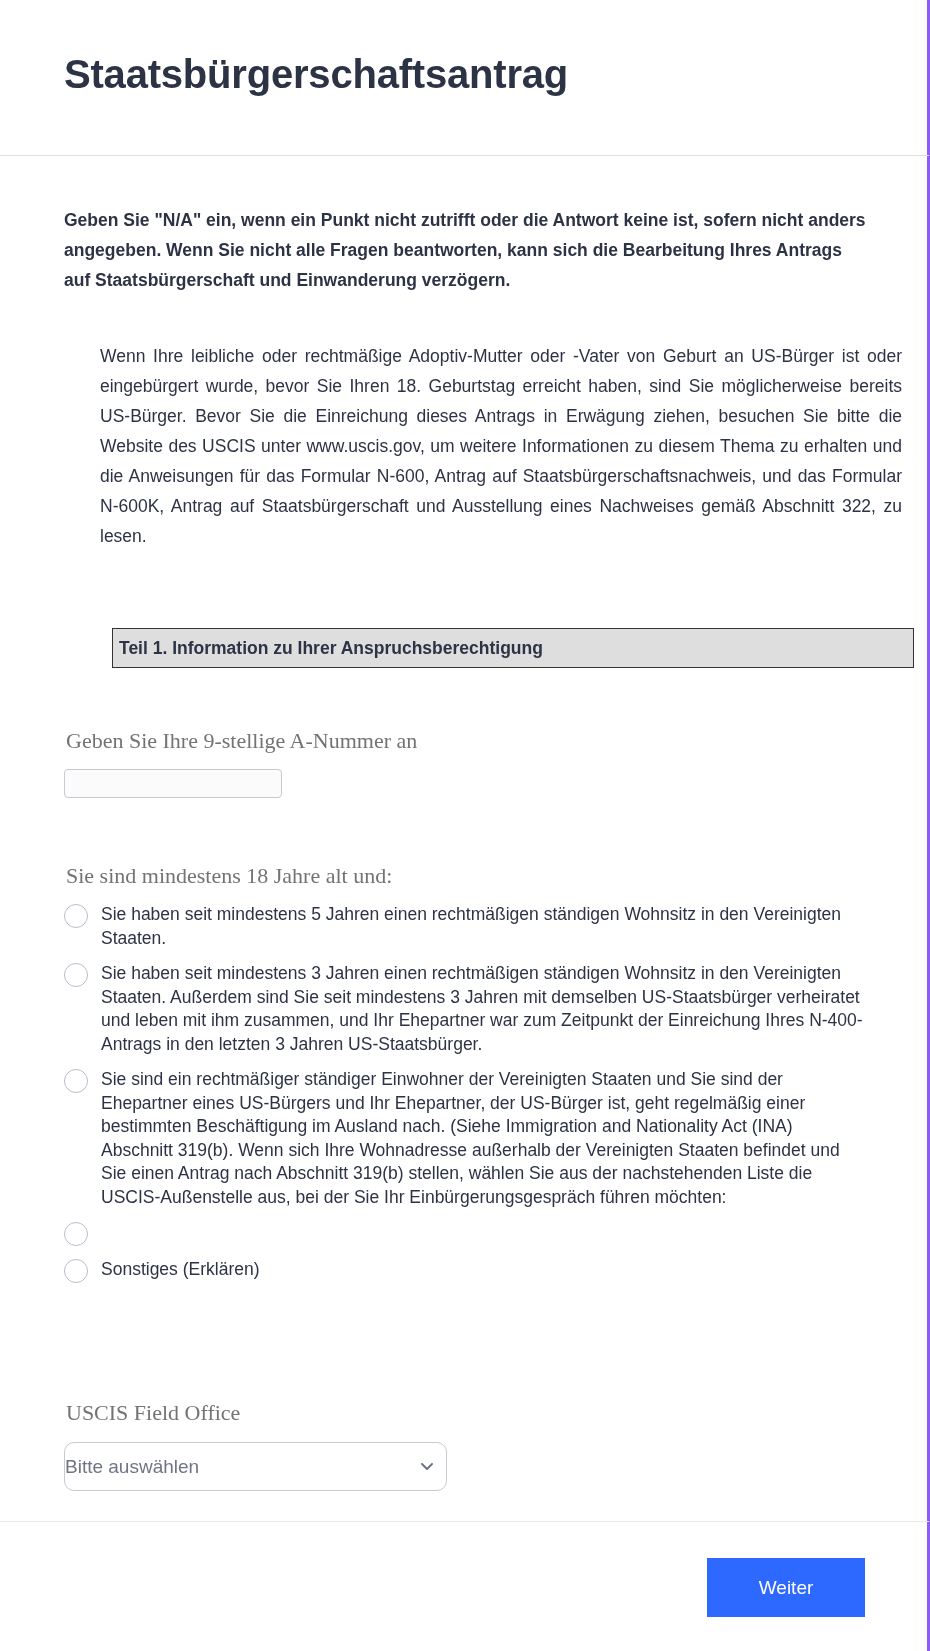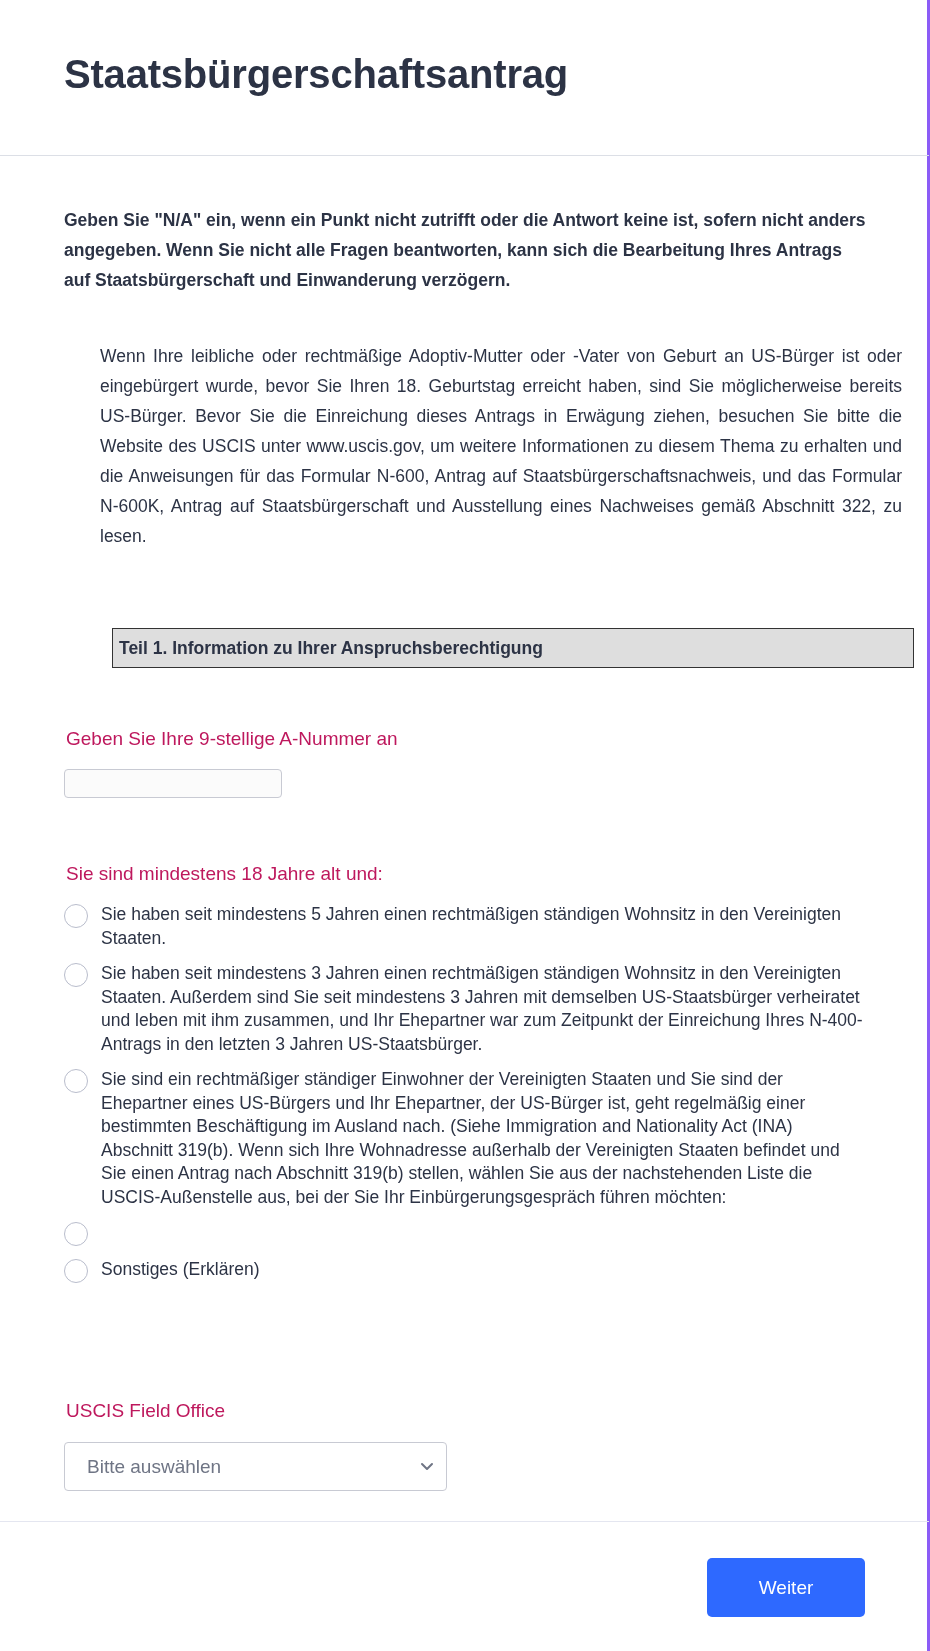--- a/index.html
+++ b/index.html
@@ -5,31 +5,31 @@
   * { box-sizing: border-box; margin: 0; padding: 0; }
   html, body { width: 930px; height: 1651px; background: #ffffff; overflow: hidden; }
   body { font-family: "Liberation Sans", sans-serif; color: #2c3345; position: relative; }
   .page { position: absolute; left: 0; top: 0; width: 930px; height: 1651px; border-right: 3px solid #8b5cf6; }
   .header { position: absolute; left: 0; top: 0; width: 929px; height: 156px; border-bottom: 1px solid #dcdfe6; }
   .header h1 { position: absolute; left: 64px; top: 52px; font-size: 40px; font-weight: bold; color: #2c3345; letter-spacing: -0.2px; }
   .intro-bold { position: absolute; left: 64px; top: 205px; width: 802px; font-size: 17.5px; font-weight: bold; line-height: 30px; color: #2c3345; }
   .intro-para { position: absolute; left: 64px; top: 341px; width: 802px; font-size: 17.5px; line-height: 30px; text-align: justify; color: #2c3345; margin-left: 36px; }
   .section-box { position: absolute; left: 64px; top: 628px; width: 802px; height: 40px; background: #dedede; border: 1.5px solid #333333; padding: 0 6px; display: flex; align-items: center; margin-left: 48px; }
   .section-box span { font-size: 17.5px; font-weight: bold; color: #2c3345; }
-  .field-label { position: absolute; left: 66px; font-size: 19px; color: #be185d; }
+  .field-label { position: absolute; left: 66px; font-size: 22px; color: #737373; font-family: Liberation Serif, serif; }
   .text-input { position: absolute; left: 64px; top: 769px; width: 218px; height: 29px; border: 1px solid #c8cad3; border-radius: 4px; background: #fbfbfb; }
   .radio-list { position: absolute; left: 64px; top: 903px; width: 802px; }
   .radio-item { display: flex; align-items: flex-start; margin-bottom: 12px; cursor: pointer; }
   .radio-circle { flex: 0 0 24px; width: 24px; height: 24px; border: 1.3px solid #b9bdcc; border-radius: 50%; margin-top: 1px; background: #fff; }
   .radio-text { margin-left: 13px; font-size: 17.5px; line-height: 23.5px; color: #2c3345; width: 765px; }
-  .select-box { position: absolute; left: 64px; top: 1442px; width: 383px; height: 49px; border: 1px solid #c8cad3; border-radius: 4px; background: #fff; display: flex; align-items: center; padding-left: 22px; }
+  .select-box { position: absolute; left: 64px; top: 1442px; width: 383px; height: 49px; border: 1px solid #c8cad3; border-radius: 10px; background: #fff; display: flex; align-items: center; padding-left: 0; }
   .select-box .placeholder { font-size: 19px; color: #6f7585; }
   .select-box .chev { position: absolute; right: 10px; top: 14px; width: 18px; height: 18px; }
   .footer { position: absolute; left: 0; top: 1521px; width: 929px; height: 130px; border-top: 1px solid #e4e6f0; }
-  .next-btn { position: absolute; left: 707px; top: 36px; width: 158px; height: 59px; background: #2e69ff; border: none; border-radius: 5px; color: #ffffff; font-size: 19px; font-family: "Liberation Sans", sans-serif; cursor: pointer; }
+  .next-btn { position: absolute; left: 707px; top: 36px; width: 158px; height: 59px; background: #2e69ff; border: none; border-radius: 0; color: #ffffff; font-size: 19px; font-family: "Liberation Sans", sans-serif; cursor: pointer; }
 </style>
 </head>
 <body>
 
 <div class="page">
 
   <div class="header">
     <h1>Staatsbürgerschaftsantrag</h1>
   </div>
 

